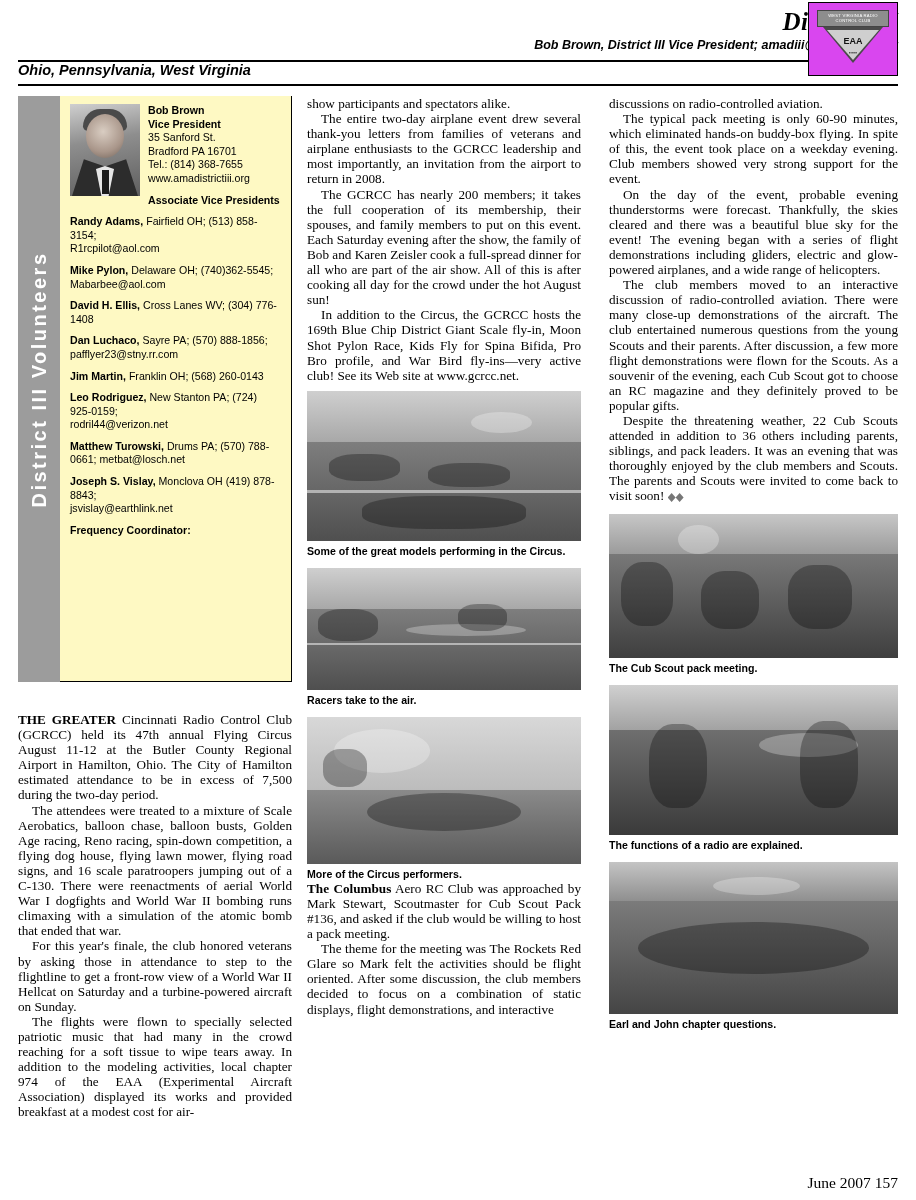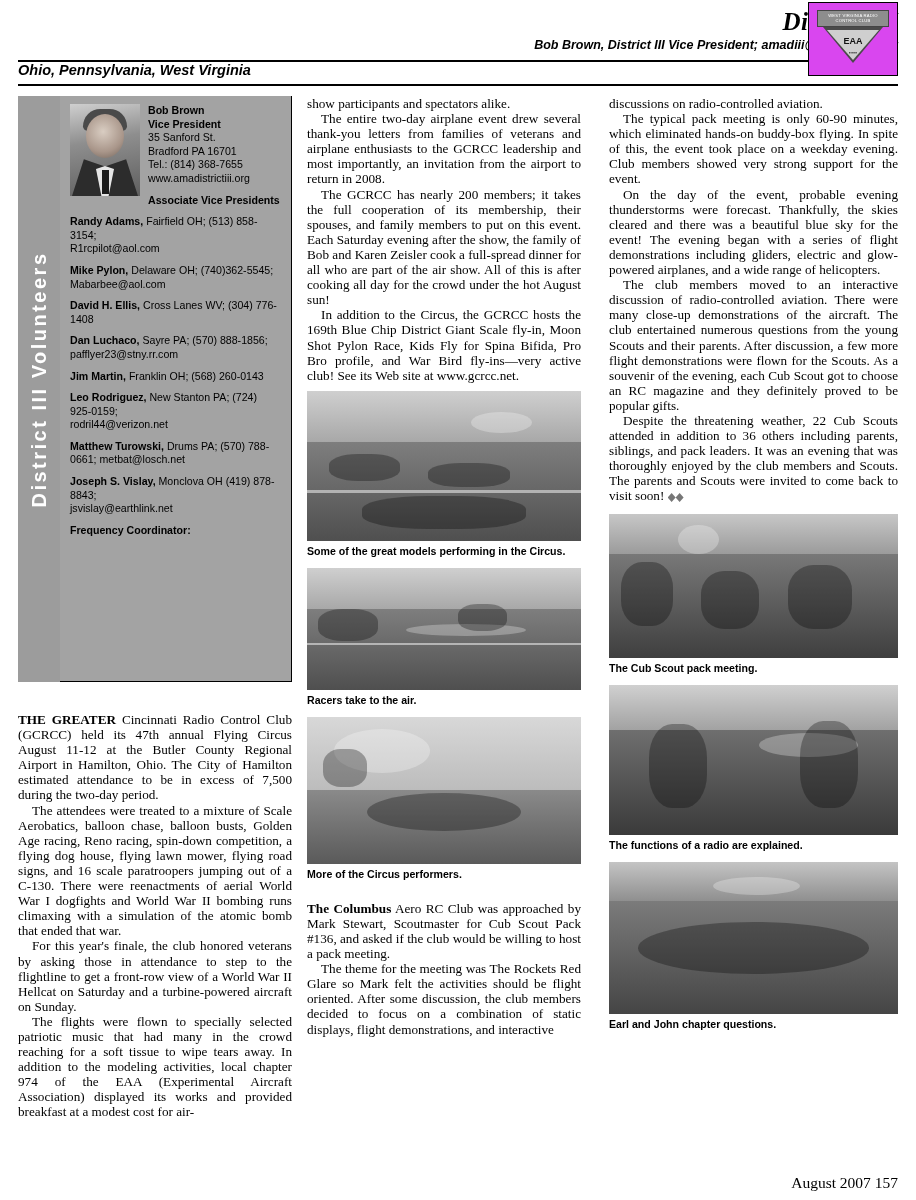--- a/index.html
+++ b/index.html
@@ -70,21 +70,21 @@
   }
   .side-tab span {
     position:absolute; left:-272px; top:272px; width:586px;
     transform: rotate(-90deg);
     font-family:"Liberation Sans", sans-serif;
     font-weight:bold; font-size:20px; color:#fff;
     letter-spacing:2.5px; text-align:center;
   }
   .vbox {
     position:absolute; left:60px; top:96px; width:232px; height:586px;
-    background:#a3a3a3; border-right:1px solid #000; border-bottom:1px solid #000;
+    background:#fef9c3; border-right:1px solid #000; border-bottom:1px solid #000;
     padding:8px 10px 0 10px;
     font-family:"Liberation Sans", sans-serif;
     font-size:10.6px; line-height:13.6px;
   }
   .vbox b { font-weight:bold; }
   .photo-head {
     width:70px; height:92px; float:left; margin:0 8px 4px 0;
     background:linear-gradient(170deg,#cfcfcf 0%,#8e8e8e 40%,#5e5e5e 100%);
     position:relative; overflow:hidden;
   }
@@ -261,21 +261,21 @@
 
     <div class="ph" style="height:147px;margin-top:10px;background:#bdbdbd;">
       <div class="sky" style="height:50%;background:linear-gradient(#d8d8d8,#bcbcbc)"></div>
       <div class="ground" style="height:50%;background:linear-gradient(#8a8a8a,#5a5a5a)"></div>
       <div class="blob" style="left:10%;top:8%;width:35%;height:30%"></div>
       <div class="blobd" style="left:22%;top:52%;width:56%;height:26%;border-radius:50%"></div>
       <div class="blobd" style="left:6%;top:22%;width:16%;height:26%"></div>
     </div>
     <div class="cap">More of the Circus performers.</div>
 
-    <p class="noind" style="margin-top:20px;"><span class="lead">The Columbus</span><span> Aero RC Club was approached by Mark Stewart, Scoutmaster for Cub Scout Pack #136, and asked if the club would be willing to host a pack meeting.</span></p>
+    <p class="noind" style="margin-top:0;"><span class="lead">The Columbus</span><span> Aero RC Club was approached by Mark Stewart, Scoutmaster for Cub Scout Pack #136, and asked if the club would be willing to host a pack meeting.</span></p>
     <p>The theme for the meeting was The Rockets Red Glare so Mark felt the activities should be flight oriented. After some discussion, the club members decided to focus on a combination of static displays, flight demonstrations, and interactive</p>
   </div>
 
   <div class="col" id="col3">
     <p class="noind">discussions on radio-controlled aviation.</p>
     <p>The typical pack meeting is only 60-90 minutes, which eliminated hands-on buddy-box flying. In spite of this, the event took place on a weekday evening. Club members showed very strong support for the event.</p>
     <p>On the day of the event, probable evening thunderstorms were forecast. Thankfully, the skies cleared and there was a beautiful blue sky for the event! The evening began with a series of flight demonstrations including gliders, electric and glow-powered airplanes, and a wide range of helicopters.</p>
     <p>The club members moved to an interactive discussion of radio-controlled aviation. There were many close-up demonstrations of the aircraft. The club entertained numerous questions from the young Scouts and their parents. After discussion, a few more flight demonstrations were flown for the Scouts. As a souvenir of the evening, each Cub Scout got to choose an RC magazine and they definitely proved to be popular gifts.</p>
     <p><span>Despite the threatening weather, 22 Cub Scouts attended in addition to 36 others including parents, siblings, and pack leaders. It was an evening that was thoroughly enjoyed by the club members and Scouts. The parents and Scouts were invited to come back to visit soon!</span> <span class="dingbat"></span></p>
 
@@ -300,14 +300,14 @@
 
     <div class="ph" style="height:152px;margin-top:10px;">
       <div class="sky" style="height:26%;background:linear-gradient(#c4c4c4,#8f8f8f)"></div>
       <div class="ground" style="height:74%;background:linear-gradient(#7b7b7b,#454545)"></div>
       <div class="blobd" style="left:10%;top:40%;width:80%;height:34%;border-radius:50%"></div>
       <div class="blob" style="left:36%;top:10%;width:30%;height:12%"></div>
     </div>
     <div class="cap">Earl and John chapter questions.</div>
   </div>
 
-  <div class="footer">August 2007  157</div>
+  <div class="footer">June 2007  157</div>
 </div>
 
 </body></html>

